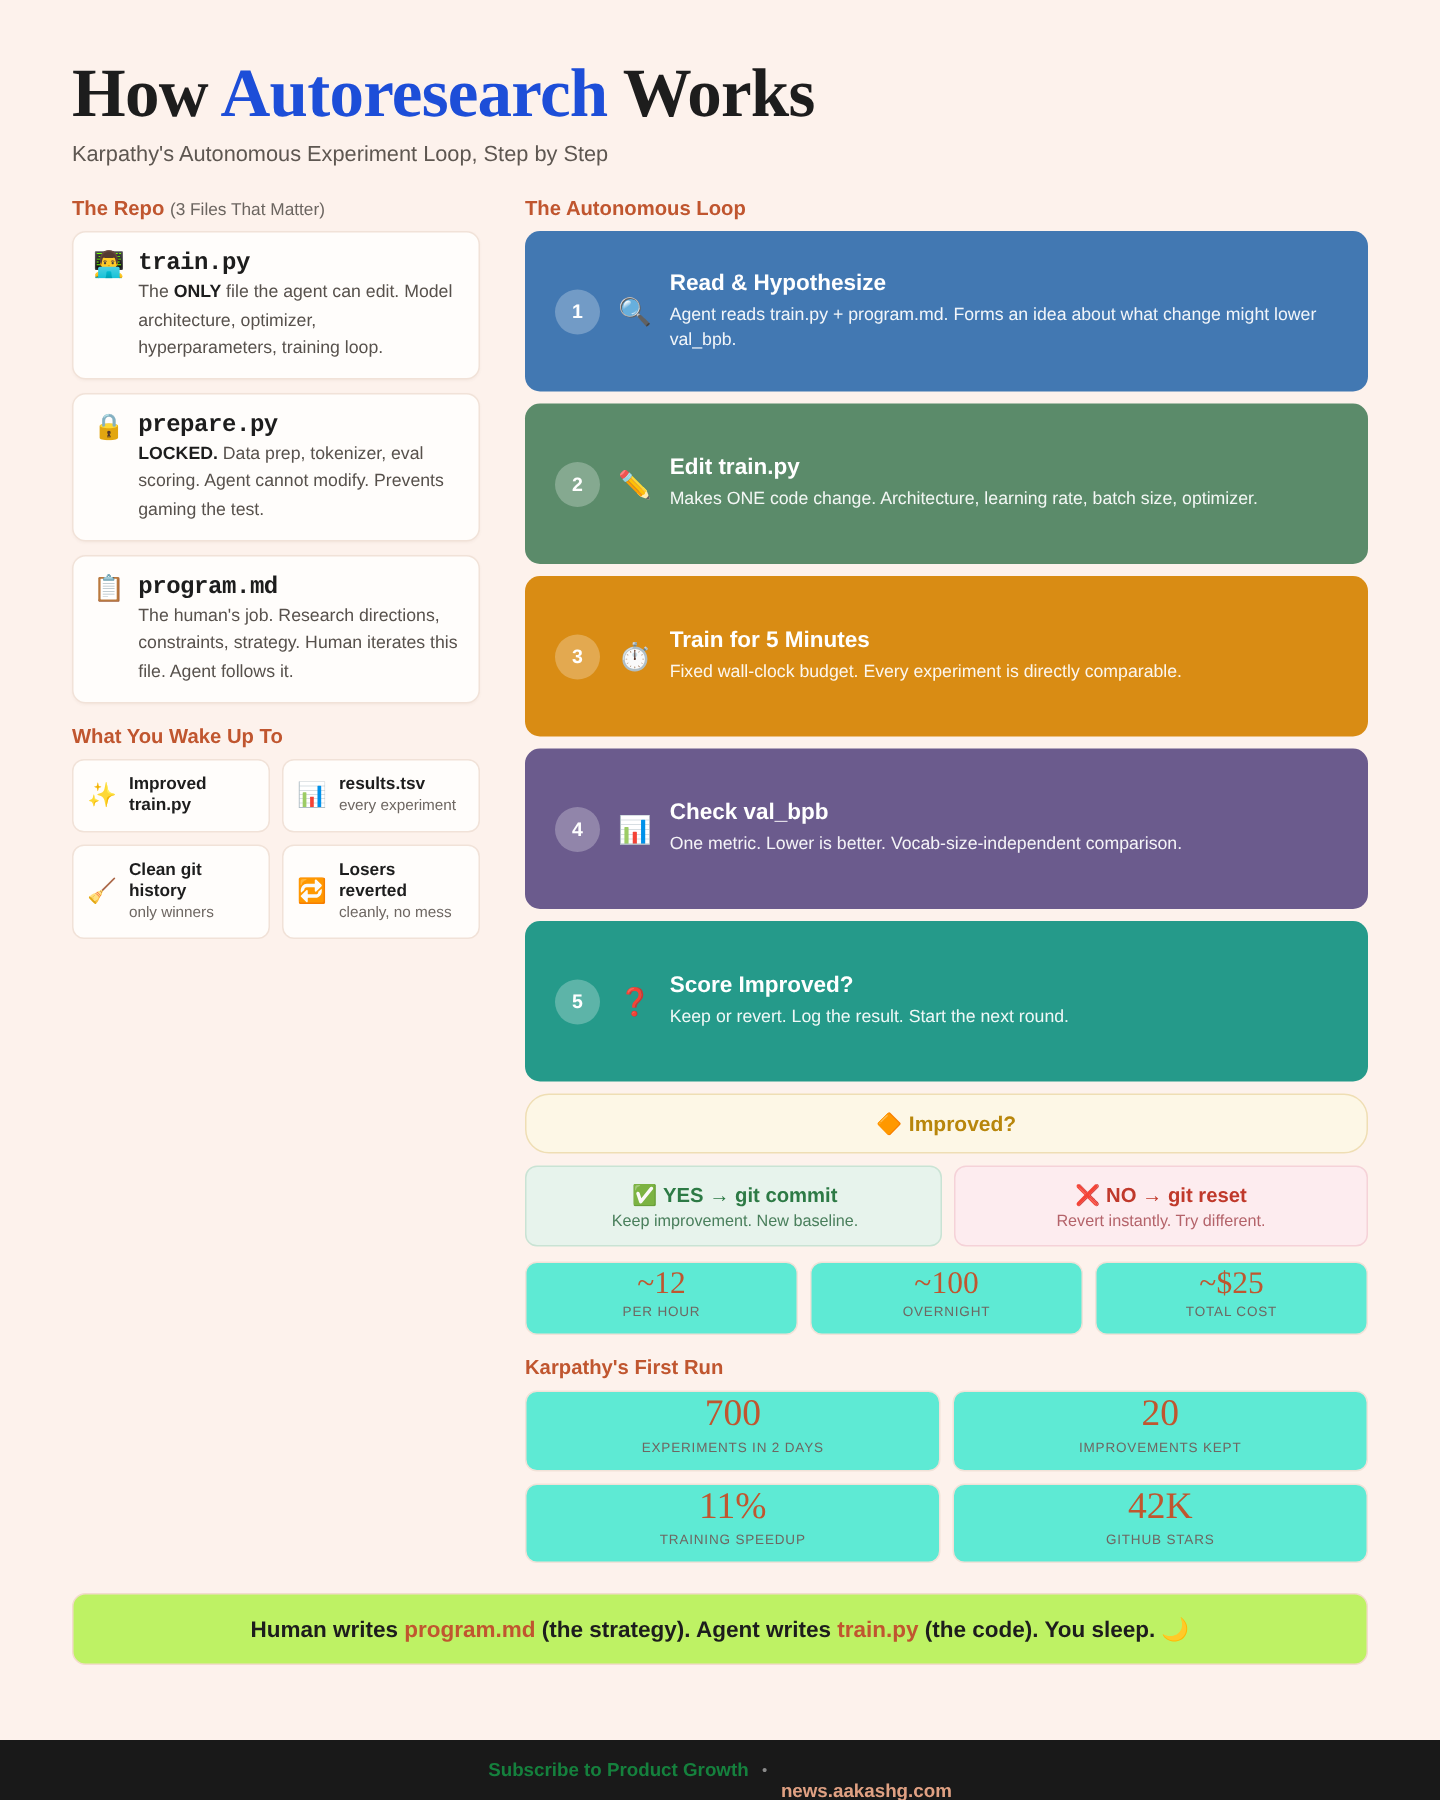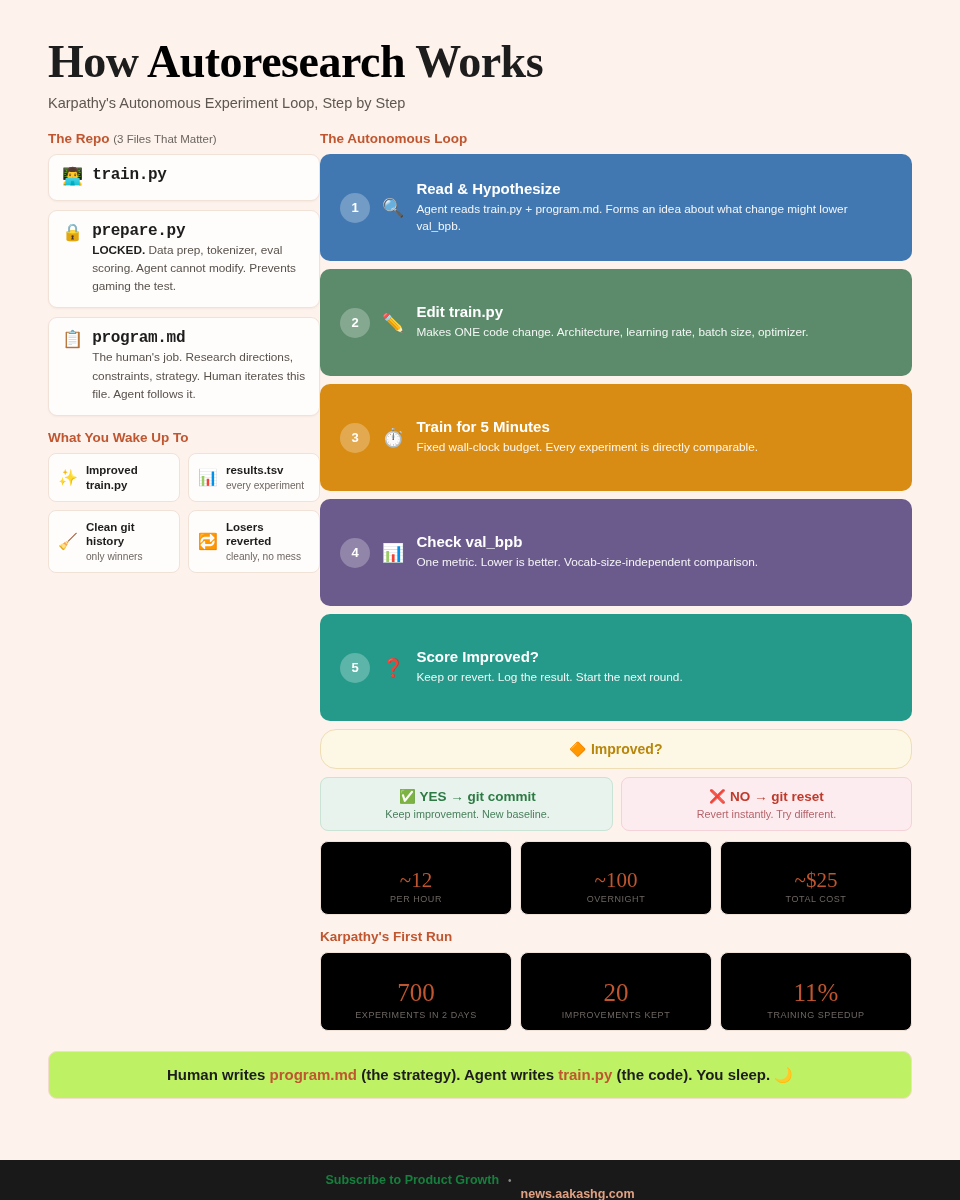--- a/index.html
+++ b/index.html
@@ -15,29 +15,29 @@
 
   
   .title {
     font-family:"Liberation Serif", serif;
     font-weight:700;
     font-size:46px;
     letter-spacing:-0.5px;
     line-height:1.05;
     color:#1d1d1d;
   }
-  .title .accent { color:#000000; }
+  .title .accent { color:#1d4ed8; }
   .subtitle {
     margin-top:9px;
     font-size:14.5px;
     color:#5e5751;
   }
 
   
-  .cols { display:flex; gap:0; margin-top:20px; align-items:flex-start; }
+  .cols { display:flex; gap:30px; margin-top:20px; align-items:flex-start; }
   .col-left  { width:272px; flex:0 0 272px; }
   .col-right { flex:1; }
 
   .sec-head {
     font-size:13.5px;
     font-weight:700;
     color:#c0562f;
     margin-bottom:8px;
   }
   .sec-head .sub {
@@ -139,26 +139,26 @@
   .branch-title { font-size:13.5px; font-weight:700; line-height:1.3; }
   .branch.yes .branch-title { color:#2d7a45; }
   .branch.no  .branch-title { color:#c0392b; }
   .branch-note { font-size:10.8px; margin-top:2px; }
   .branch.yes .branch-note { color:#4a7f5c; }
   .branch.no  .branch-note { color:#b4636a; }
 
   
   .stat-row { display:grid; gap:8px; margin-bottom:10px; }
   .stat-row.three { grid-template-columns:repeat(3,1fr); }
-  .stat-row.two   { grid-template-columns:repeat(3,1fr); }
+  .stat-row.two   { grid-template-columns:repeat(2,1fr); }
   .stat-card {
-    background:#000000;
+    background:#5eead4;
     border:1px solid #f1e2d8;
     border-radius:8px;
-    padding:26px 6px 10px 6px;
+    padding:1px 6px 10px 6px;
     text-align:center;
   }
   .stat-val {
     font-family:"Liberation Serif", serif;
     font-size:21px;
     color:#c0562f;
     line-height:1.15;
   }
   .stat-val.big { font-size:25px; }
   .stat-lbl {
@@ -217,20 +217,21 @@
       <div class="sec-head">
         <span>The Repo</span>
         <span class="sub">(3 Files That Matter)</span>
       </div>
 
       <div id="file-cards">
           <div class="file-card">
             <div class="file-emoji">👨‍💻</div>
             <div class="file-body">
               <div class="file-name">train.py</div>
+              <div class="file-desc"><span>The </span><b>ONLY</b><span> file the agent can edit. Model architecture, optimizer, hyperparameters, training loop.</span></div>
             </div>
           </div>
           <div class="file-card">
             <div class="file-emoji">🔒</div>
             <div class="file-body">
               <div class="file-name">prepare.py</div>
               <div class="file-desc"><span></span><b>LOCKED.</b><span> Data prep, tokenizer, eval scoring. Agent cannot modify. Prevents gaming the test.</span></div>
             </div>
           </div>
           <div class="file-card">
@@ -365,20 +366,24 @@
             <div class="stat-lbl">EXPERIMENTS IN 2 DAYS</div>
           </div>
           <div class="stat-card">
             <div class="stat-val big">20</div>
             <div class="stat-lbl">IMPROVEMENTS KEPT</div>
           </div>
           <div class="stat-card">
             <div class="stat-val big">11%</div>
             <div class="stat-lbl">TRAINING SPEEDUP</div>
           </div>
+          <div class="stat-card">
+            <div class="stat-val big">42K</div>
+            <div class="stat-lbl">GITHUB STARS</div>
+          </div>
         </div>
     </div>
   </div>
 
   <div class="banner">
     <span>Human writes </span><span class="code">program.md</span><span> (the strategy). Agent writes </span><span class="code">train.py</span><span> (the code). You sleep. </span><span>🌙</span>
   </div>
 </div>
 
 <div class="footer">

